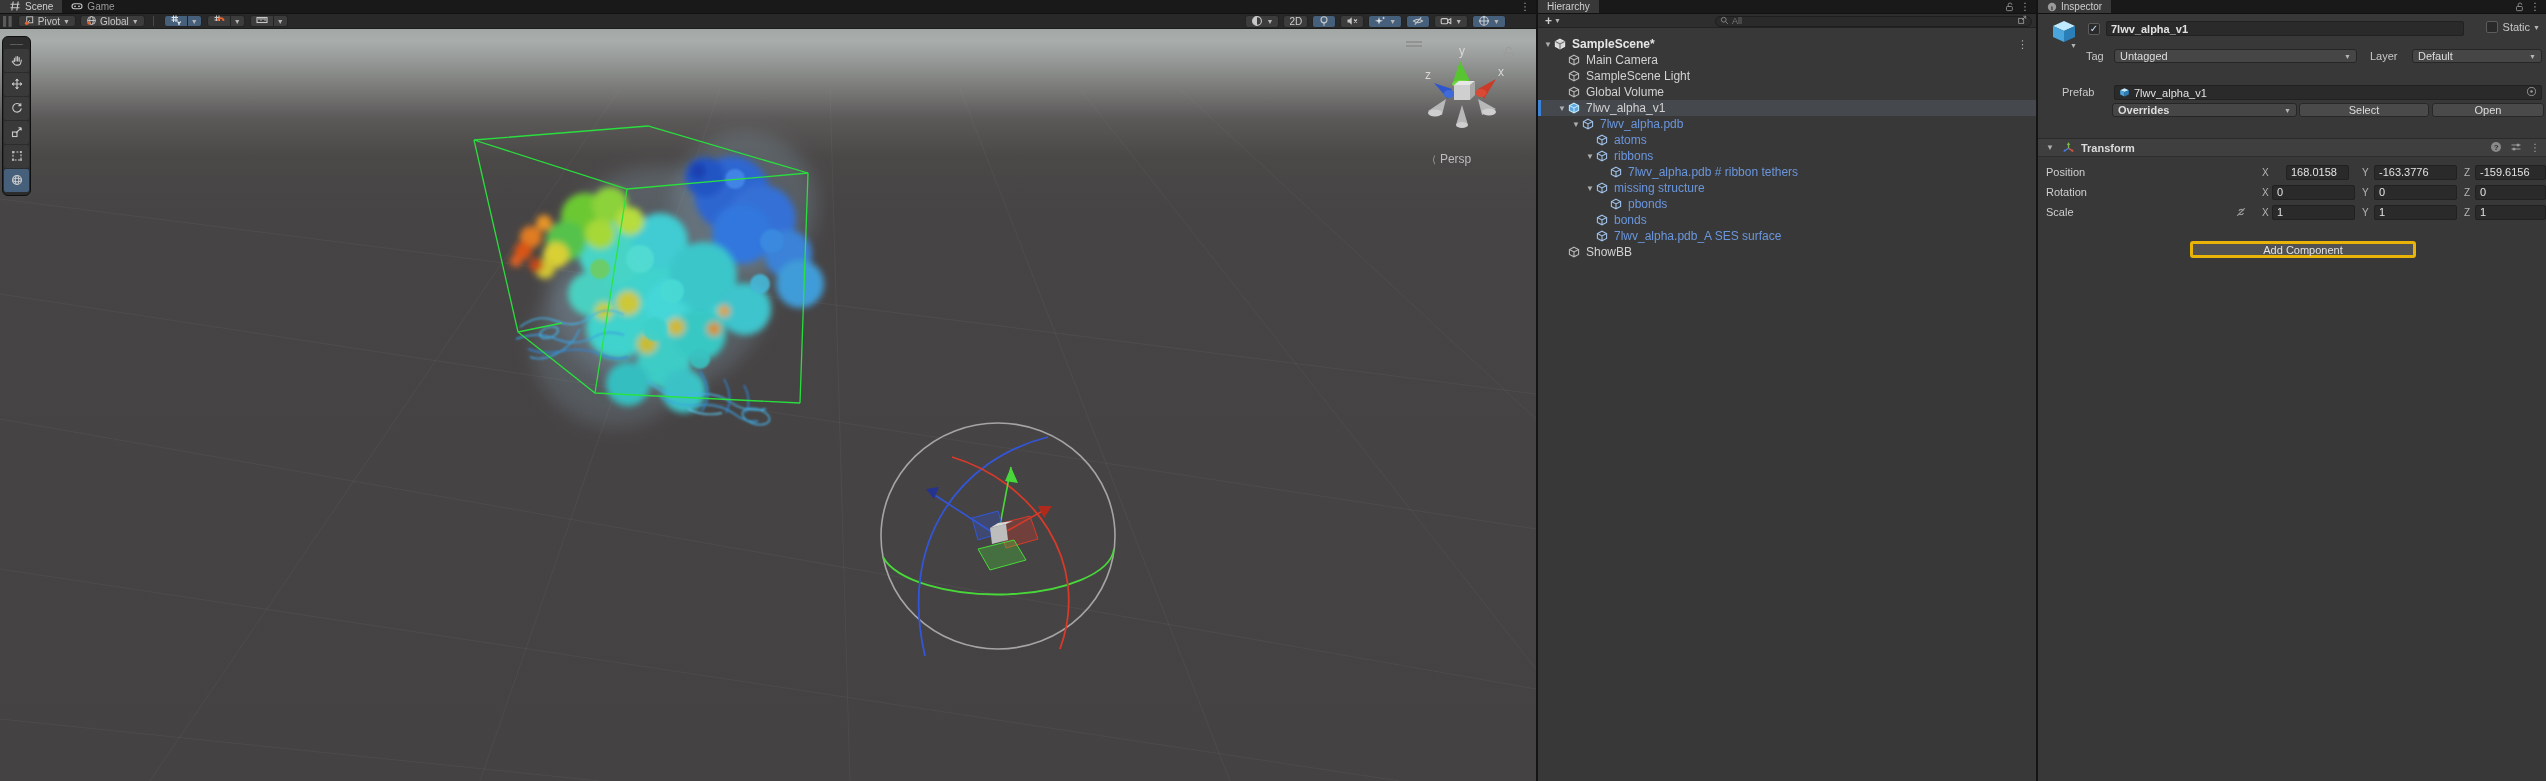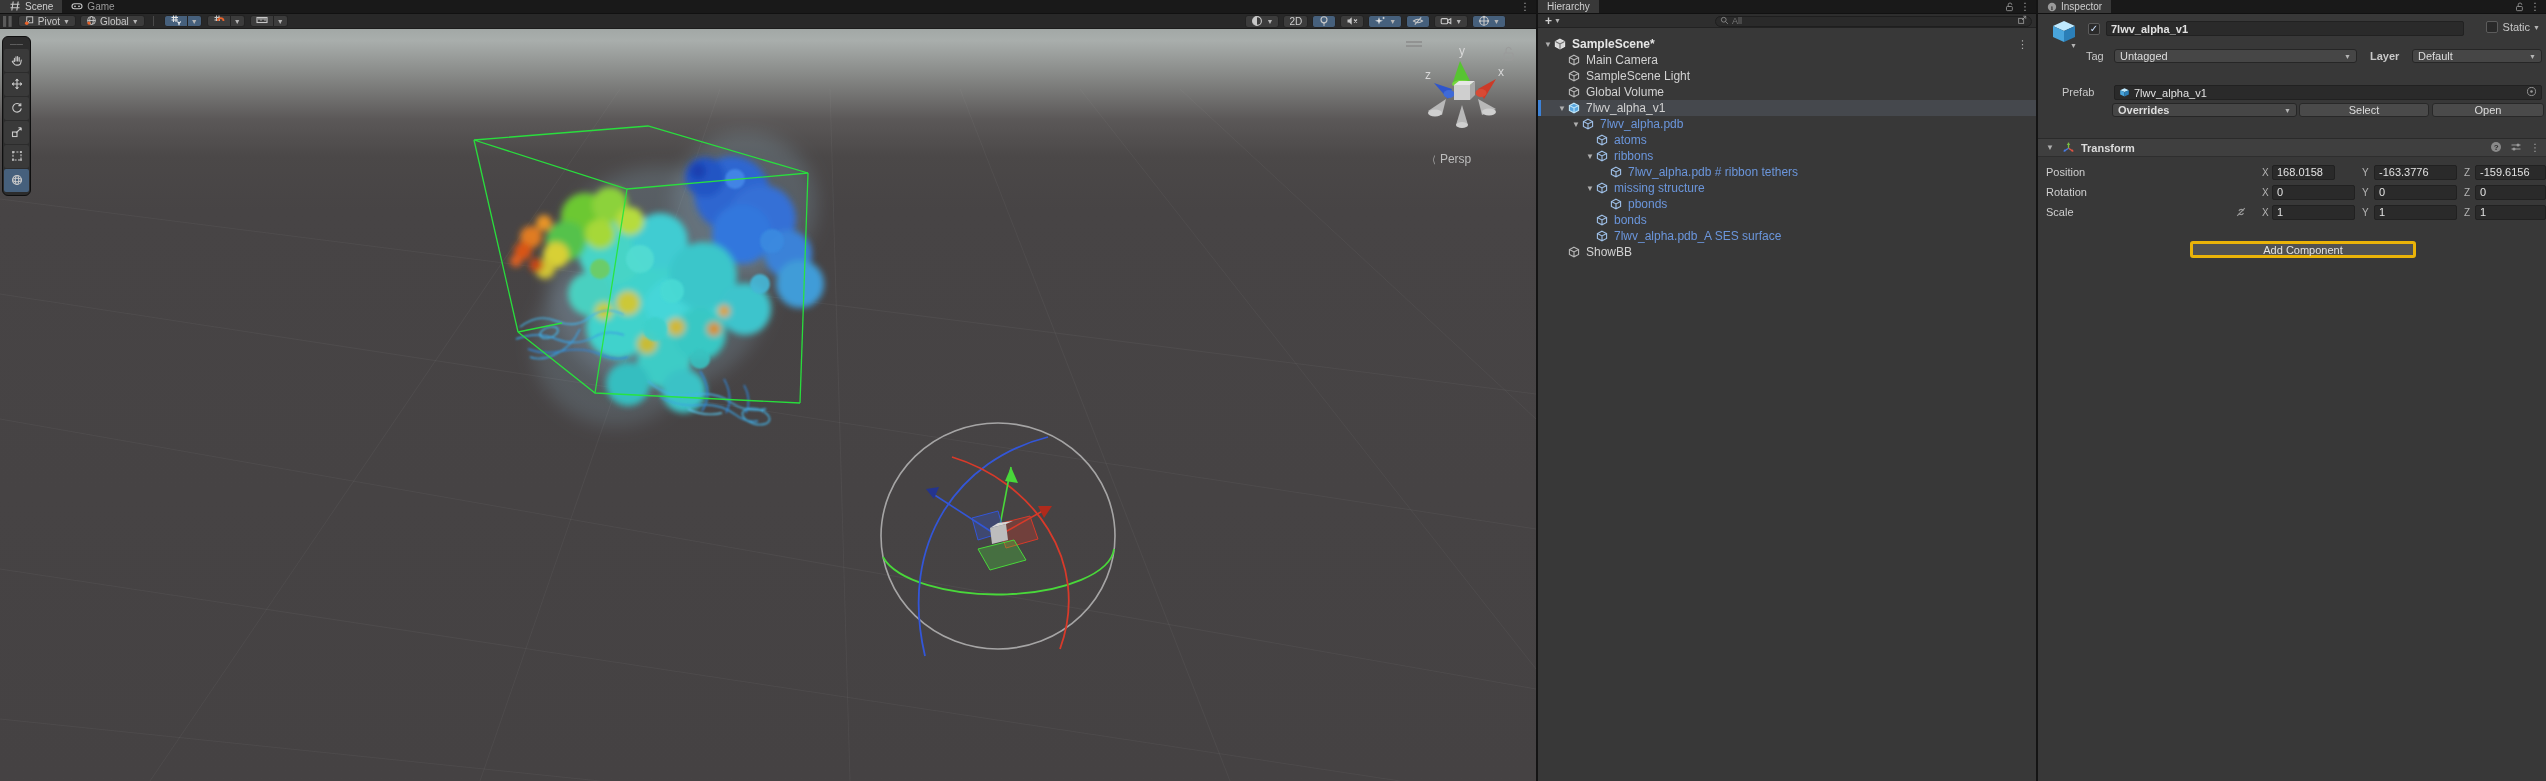--- a/index.html
+++ b/index.html
@@ -666,21 +666,21 @@
     </div>
 
     <div class="irow" style="left:48px; top:36px;">
       <span style="color:#c8c8c8;">Tag</span>
     </div>
     <div class="ddown" style="position:absolute; left:76px; top:35px; width:243px;">
       <span>Untagged</span>
       <span class="caret">▼</span>
     </div>
     <div class="irow" style="left:332px; top:36px;">
-      <span style="color:#c8c8c8;font-weight:bold;">Layer</span>
+      <span style="color:#c8c8c8;">Layer</span>
     </div>
     <div class="ddown" style="position:absolute; left:374px; top:35px; width:130px;">
       <span>Default</span>
       <span class="caret">▼</span>
     </div>
 
     <div class="irow" style="left:24px; top:72px;">
       <span style="color:#c8c8c8;">Prefab</span>
     </div>
     <div class="field" style="position:absolute; left:76px; top:71px; width:428px;">
@@ -732,21 +732,21 @@
               <circle cx="8" cy="4" r="1.5" fill="#9a9a9a"></circle>
               <circle cx="4" cy="8" r="1.5" fill="#9a9a9a"></circle>
             </svg></span>
         <span class="kebab">⋮</span>
       </span>
     </div>
     <div>
         <div class="trow" style="top: 148px;">
           <span class="tlabel">Position</span>
           <span class="axis-lbl" style="position:absolute; left:224px;">X</span>
-          <div class="field" style="position:absolute; left:234px; width:63px;">
+          <div class="field" style="position:absolute; left:248px; width:63px;">
             <input value="168.0158" style="">
           </div>
           <span class="axis-lbl" style="position:absolute; left:324px;">Y</span>
           <div class="field" style="position:absolute; left:336px; width:83px;">
             <input value="-163.3776" style="">
           </div>
           <span class="axis-lbl" style="position:absolute; left:426px;">Z</span>
           <div class="field" style="position:absolute; left:437px; width:71px;">
             <input value="-159.6156" style="">
           </div>

